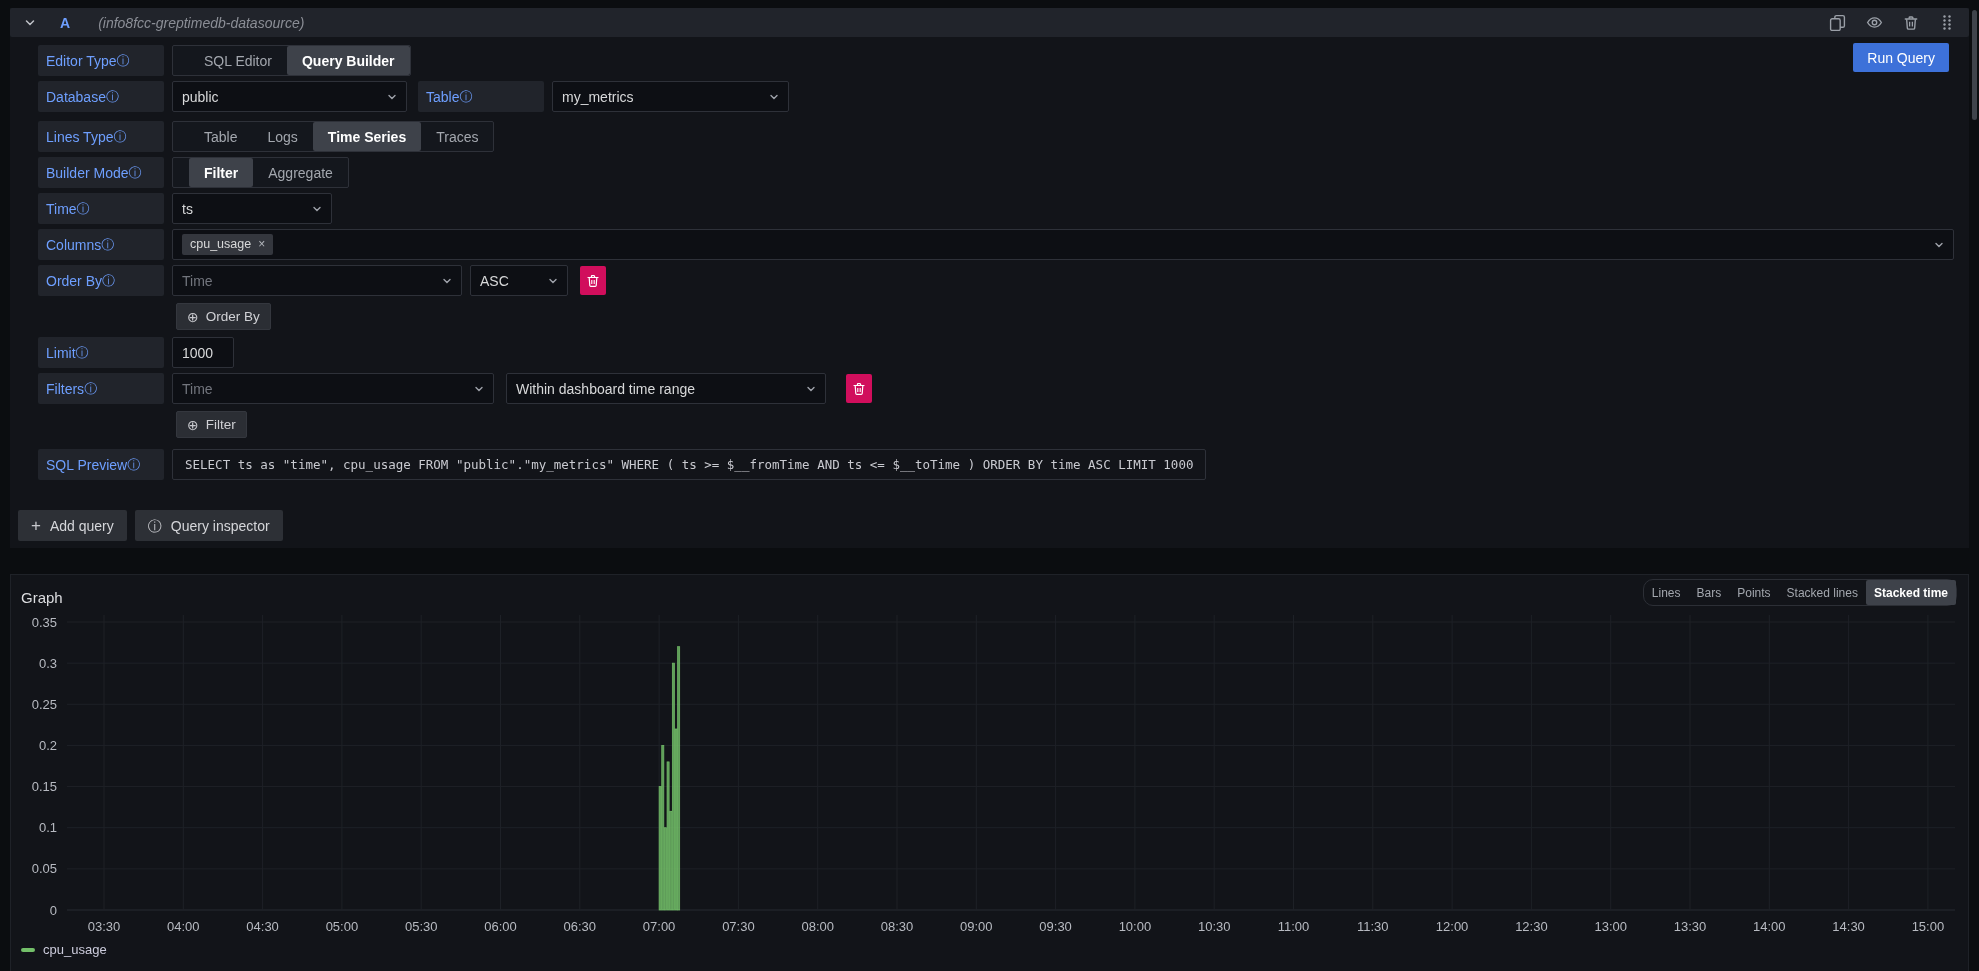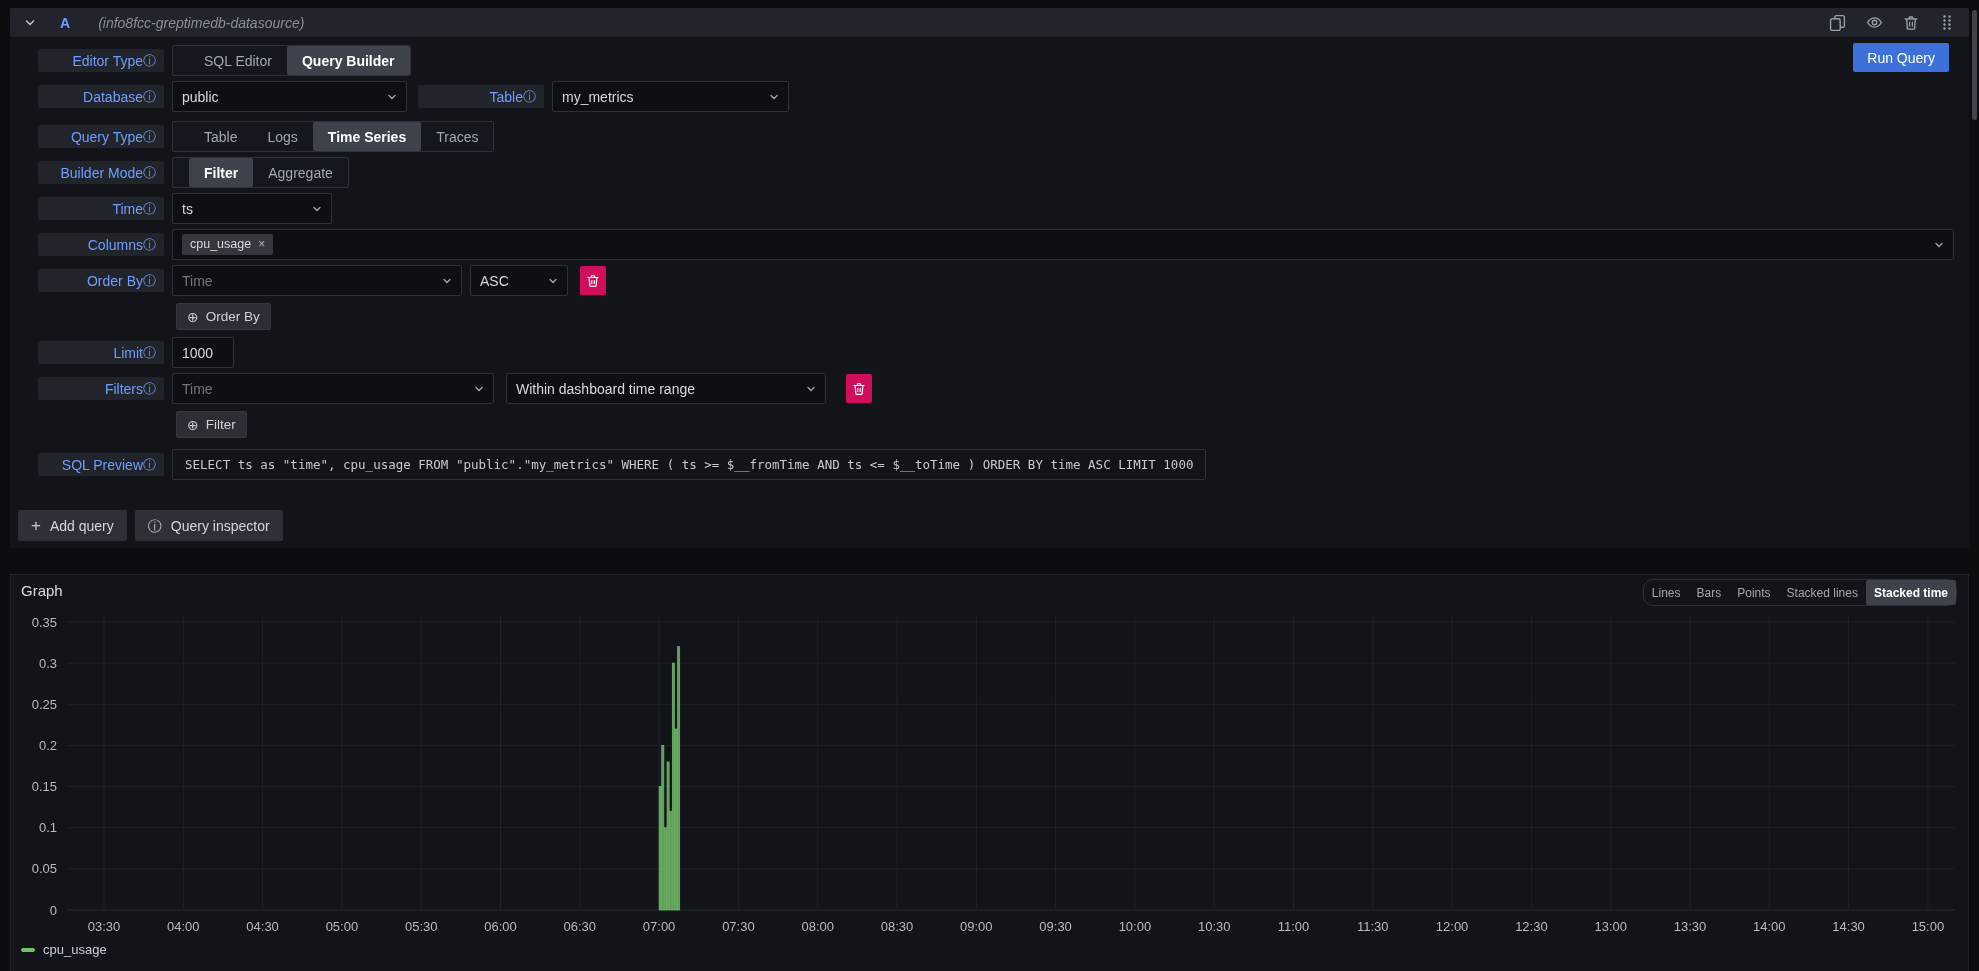--- a/index.html
+++ b/index.html
@@ -17,22 +17,22 @@
   
   .qheader{height:29px;background:#21242b;border-radius:2px;display:flex;align-items:center;padding:0 14px;gap:14px;}
   .qheader .refid{color:#6e9fff;font-weight:700;font-size:14px;margin-left:10px;}
   .qheader .dsname{color:#8b8e96;font-style:italic;font-size:14px;margin-left:14px;}
   .hicons{margin-left:auto;display:flex;align-items:center;gap:20px;}
   .hicons svg{display:block;}
 
   
   .rows{padding:8px 15px 0 28px;display:flex;flex-direction:column;gap:5px;}
   .row{display:flex;align-items:center;gap:8px;}
-  .lbl{width:110px;min-width:110px;height:23px;background:#21242b;border-radius:2px;
-       display:flex;align-items:center;justify-content:flex-end;padding:0 8px;}
+  .lbl{width:110px;min-width:110px;height:31px;background:#21242b;border-radius:2px;
+       display:flex;align-items:center;justify-content:flex-start;padding:0 8px;}
   .lbl .t{color:#6e9fff;font-size:14px;font-weight:500;}
   .sym{font-family:"DejaVu Sans",sans-serif;}
   .info{color:#6e9fff;font-size:13px;line-height:1;opacity:.9;}
   .select{height:29px;background:#0d0f14;border:1px solid #2e3139;border-radius:2px;
           display:flex;align-items:center;justify-content:space-between;gap:8px;
           padding:0 9px;font-size:14px;color:#d8d9da;box-sizing:content-box;}
   .select .ph{color:#72757d;}
   input.select{color:#d8d9da;outline:none;}
   .toggle{display:flex;align-items:stretch;border:1px solid #2e3139;border-radius:2px;background:#14171d;height:29px;padding-left:16px;}
   .seg{display:flex;align-items:center;padding:0 15px;font-size:14px;color:#a3a7ae;cursor:pointer;border-radius:2px;white-space:nowrap;}
@@ -50,21 +50,21 @@
           font-family:"DejaVu Sans Mono",monospace;font-size:12.5px;color:#c9cad0;
           white-space:nowrap;width:max-content;max-width:1760px;overflow:hidden;}
   .footer{position:absolute;left:8px;top:502px;display:flex;gap:8px;}
   .btn-sec{height:31px;background:#2d3036;border:none;border-radius:2px;padding:0 13px;
            display:flex;align-items:center;gap:9px;font-size:14px;font-weight:500;color:#d5d6da;cursor:pointer;}
   .btn-sec .plus{font-size:17px;font-weight:400;color:#c7c8cd;line-height:1;}
   .run-btn{position:absolute;top:35px;right:20px;height:29px;background:#3d71d9;border:none;border-radius:2px;
            padding:0 14px;color:#fff;font-size:14px;font-weight:500;display:flex;align-items:center;cursor:pointer;}
 
   
-  .ptitle{position:absolute;left:10px;top:7px;font-size:15px;font-weight:500;color:#dcdde0;}
+  .ptitle{position:absolute;left:10px;top:14px;font-size:15px;font-weight:500;color:#dcdde0;}
   .modes{position:absolute;right:11px;top:4px;display:flex;border:1px solid #2c2f36;border-radius:10px;height:25px;background:#121419;}
   .modes .seg{padding:0 8px;font-size:12px;}
   #chart{position:absolute;left:0;top:0;}
   .legend{position:absolute;left:10px;top:367px;display:flex;align-items:center;gap:8px;cursor:pointer;}
   .legend .swatch{width:14px;height:4px;border-radius:2px;background:#73bf69;}
   .legend .lt{font-size:13px;color:#ccccdc;}
 
   .scrollthumb{position:absolute;right:2px;top:10px;width:5px;height:110px;background:#3f434b;border-radius:2.5px;}
 </style>
 </head>
@@ -141,21 +141,21 @@
       <div class="select" style="width:217px">
         <span>my_metrics</span>
         <svg width="10" height="10" viewBox="0 0 10 10">
             <path d="M2 3.5 L5 6.5 L8 3.5" stroke="#9fa3ab" stroke-width="1.4" fill="none" stroke-linecap="round"></path>
           </svg>
       </div>
     </div>
 
     <div class="row" style="margin-top:4px">
       <div class="lbl">
-        <span class="t">Query Type</span>
+        <span class="t">Lines Type</span>
         <span class="info sym">ⓘ</span>
       </div>
       <div class="toggle">
         <div class="seg">Table</div>
         <div class="seg">Logs</div>
         <div class="seg sel">Time Series</div>
         <div class="seg">Traces</div>
       </div>
     </div>
 

